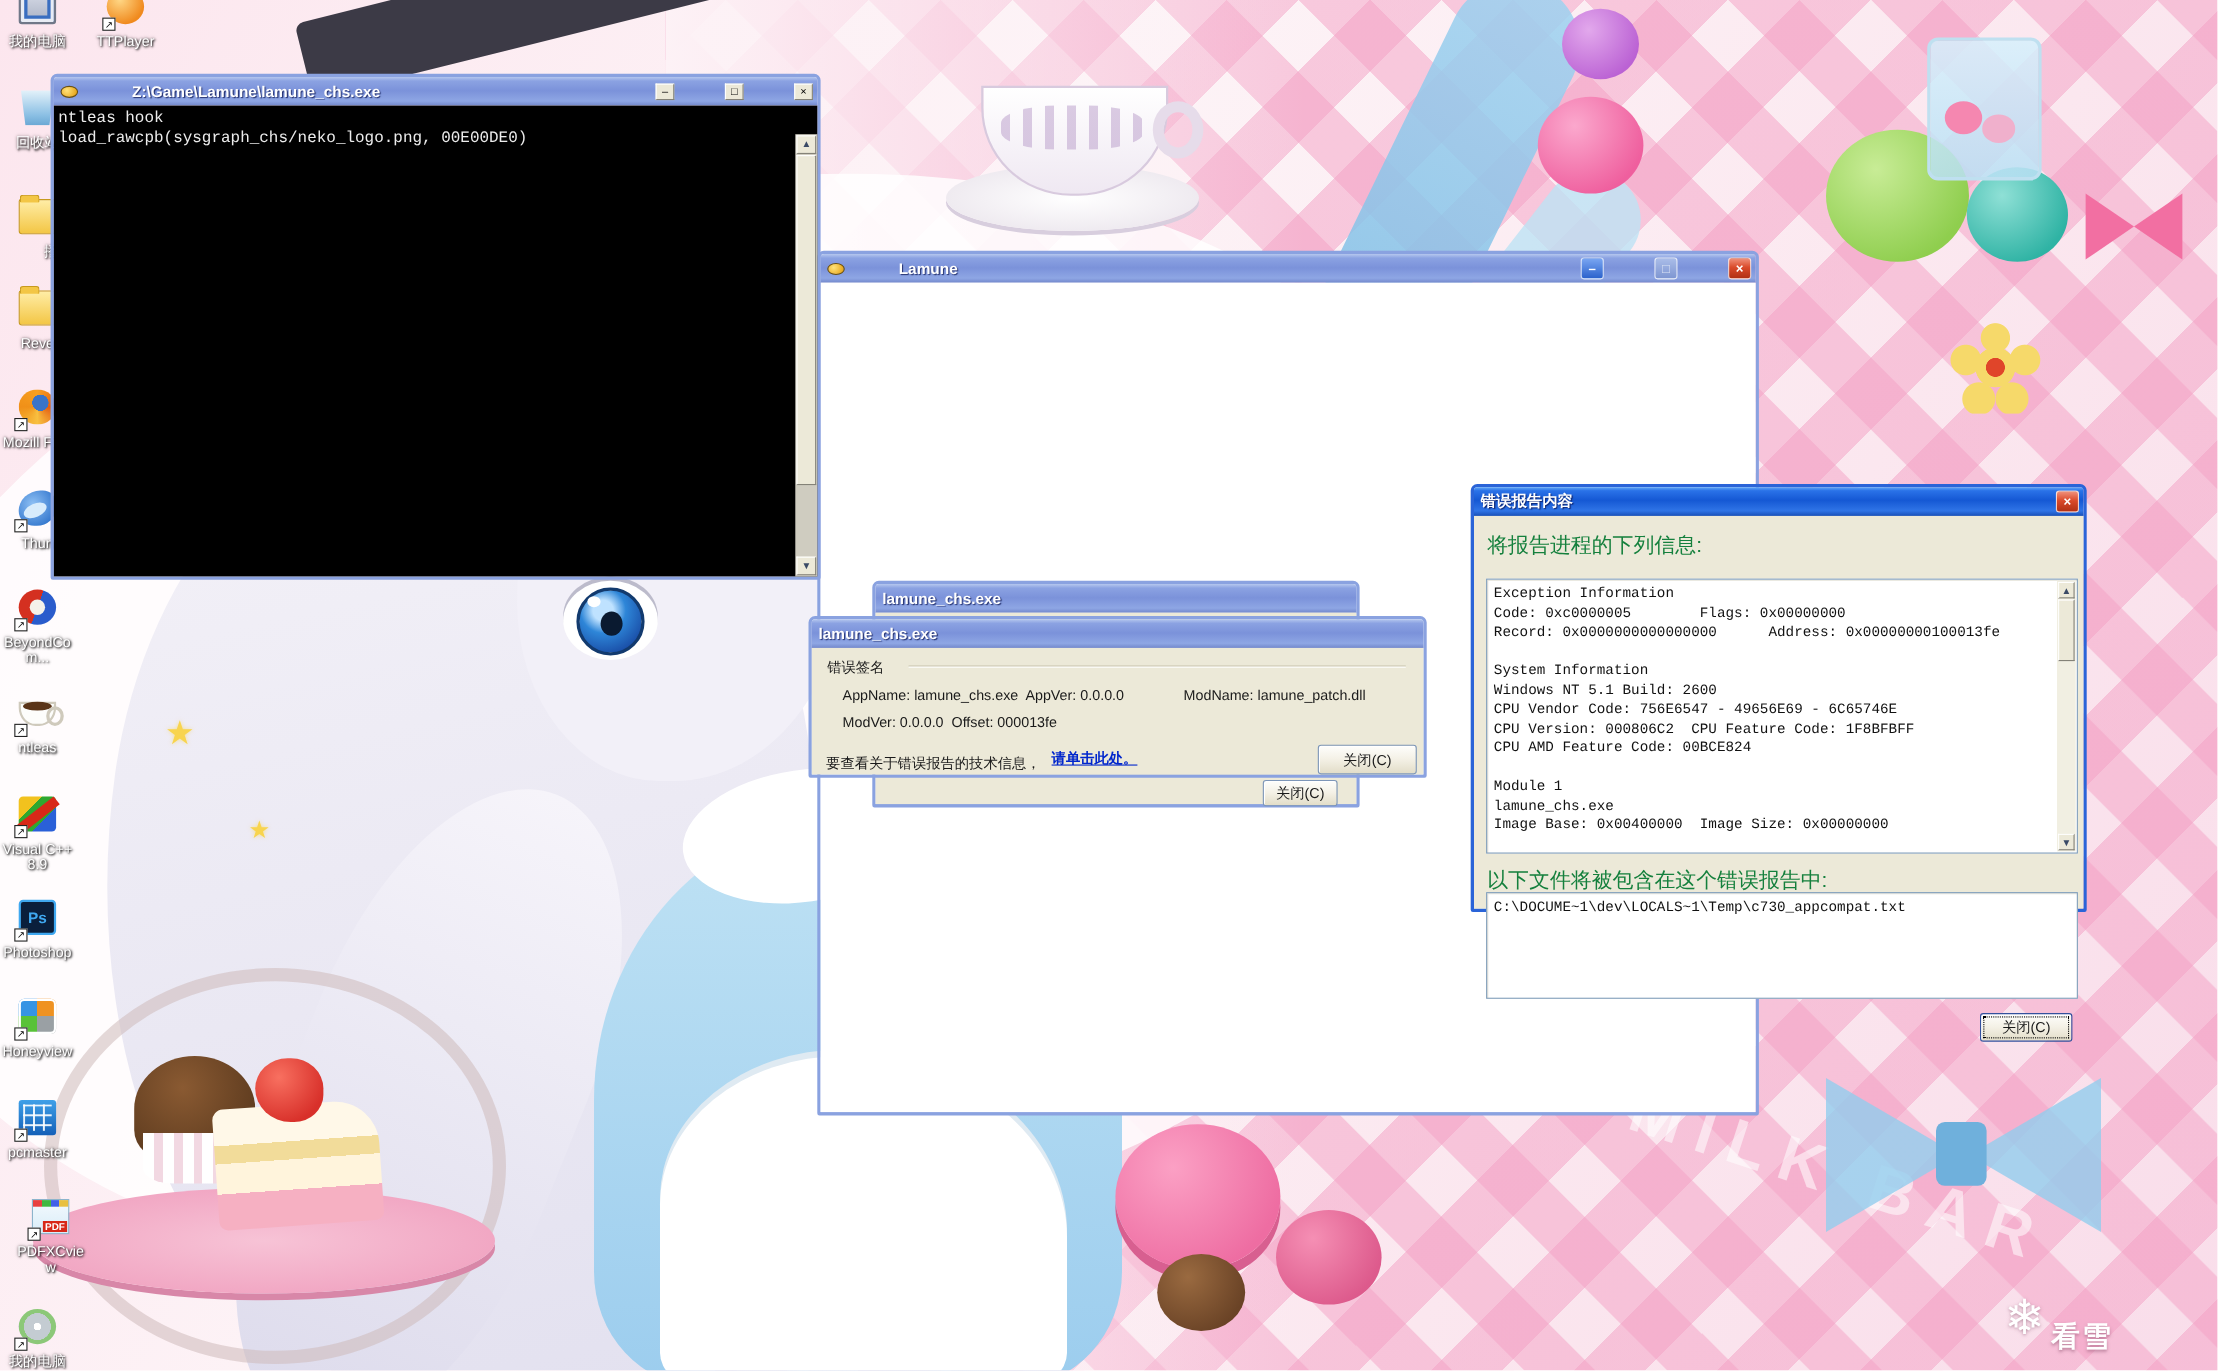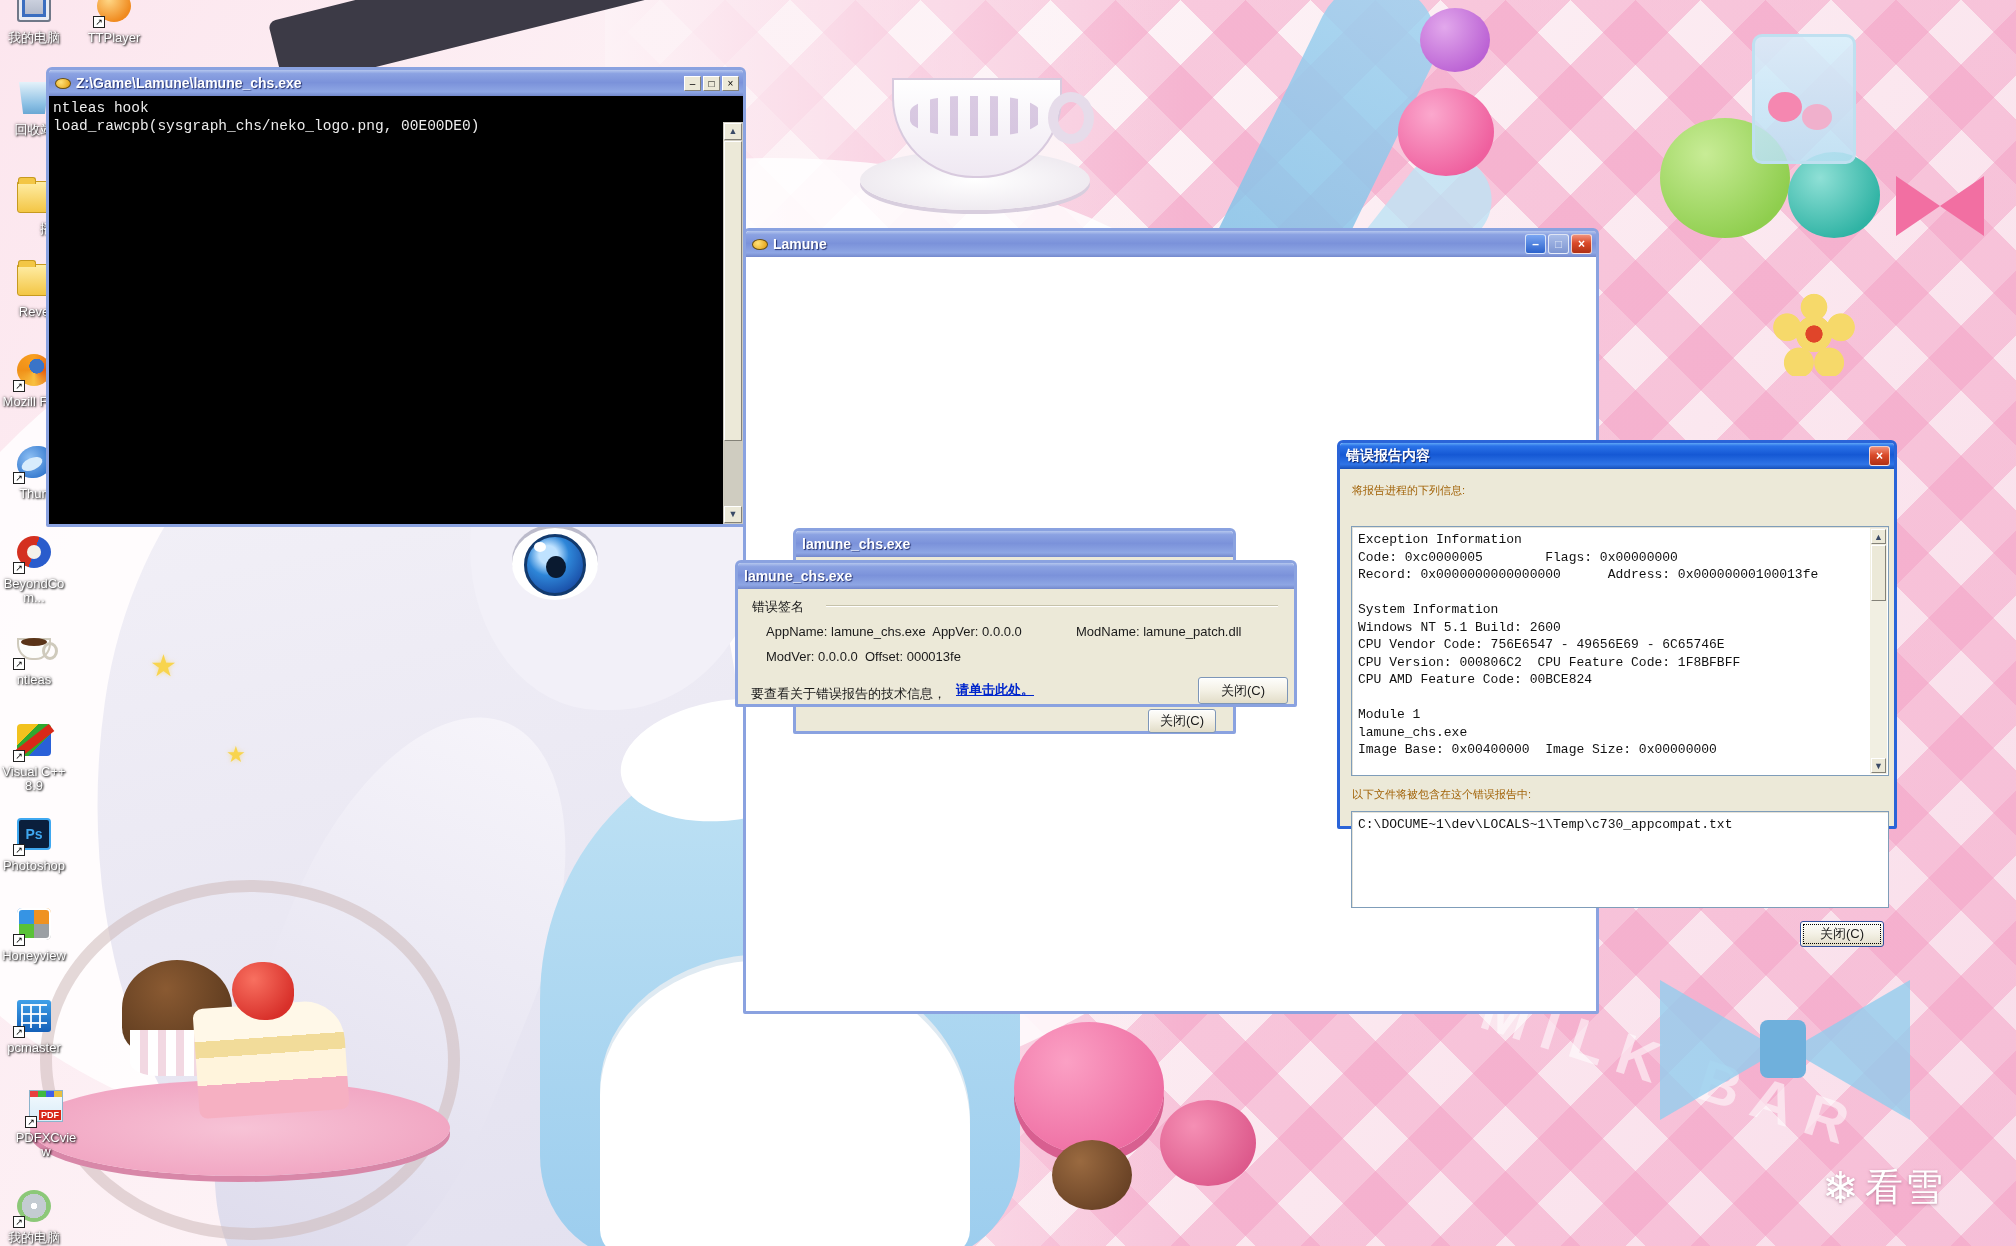--- a/index.html
+++ b/index.html
@@ -99,21 +99,21 @@
   .di-pdf-viewer .di-glyph { position:absolute; right:1px; bottom:1px; background:#d82818; color:#fff; font-weight:bold; font-size:9px; padding:0 2px; }
   .di-virtual-drive { background:radial-gradient(circle,#fff 0 14%, #c4ccd2 15% 52%, #8cc878 53% 72%, #9aa4ae 73%); border-radius:50%; }
 
   
   .xp-window { position:absolute; border:3px solid; border-radius:6px 6px 2px 2px; }
   .tb { height:26px; display:flex; align-items:center; padding:0 4px 0 6px; border-radius:3px 3px 0 0; }
   .tb-title { flex:1; color:#fff; font-weight:bold; font-size:14px; text-shadow:1px 1px 1px rgba(10,20,80,.8); white-space:nowrap; overflow:hidden; }
   .active-frame { border-color:#2a64d8; }
   .active-frame > .tb { background:linear-gradient(180deg,#5ea6f7 0%,#2a72e8 12%,#1558d4 45%,#2f74e6 82%,#1850b8 100%); }
   .inactive-frame { border-color:#8aa2e0; }
-  .inactive-frame > .tb { background:linear-gradient(180deg,#b4c6ee 0%,#8ba2e2 14%,#7b92da 48%,#8ea6e4 84%,#7388cc 100%); }
+  .inactive-frame > .tb { background:linear-gradient(180deg,#b4c6ee 0%,#8ba2e2 14%,#7b92da 48%,#8ea6e4 84%,#7388cc 100%);gap:44px; }
   .app-fish-icon { width:16px; height:11px; background:radial-gradient(circle at 35% 35%,#ffe27a,#e8a81e 80%); border-radius:50%; border:1px solid #6a5010; margin-right:5px; flex:none; }
   .capbtn { width:21px; height:20px; margin-left:2px; border-radius:3px; border:1px solid rgba(255,255,255,.75); color:#fff; font-size:12px; line-height:18px; text-align:center; font-weight:bold; flex:none; cursor:pointer; }
   .capbtn.min { background:linear-gradient(#7aa6f2,#2b62cc); }
   .capbtn.max { background:linear-gradient(#aabde8,#7e96d2); color:#d8e0f4; }
   .capbtn.close { background:linear-gradient(#f0907a,#da4a2a 45%,#b03014); }
   .classic-btn { width:17px; height:15px; margin-left:2px; background:#ece9d8; border:1px solid; border-color:#fff #848278 #848278 #fff; color:#000; font-size:10px; line-height:13px; text-align:center; flex:none; cursor:pointer; }
 
   
   #console-win { left:46px; top:67px; width:700px; height:460px; z-index:30; }
   #console-body { position:absolute; inset:26px 0 0 0; background:#000; }
@@ -136,34 +136,34 @@
   .xp-btn { background:linear-gradient(180deg,#fefefc,#f4f1e6 48%,#e2ddc8); border:1px solid #7d96b8; border-radius:3px; box-shadow:inset 1px 1px 0 #fff; font-size:13px; color:#1a1a1a; text-align:center; cursor:pointer; }
   #dlg-back-close { position:absolute; left:352px; top:152px; width:68px; height:24px; }
   .group-label { position:absolute; font-size:13px; color:#1a1a1a; }
   .group-line { position:absolute; height:2px; border-top:1px solid #c6c2aa; border-bottom:1px solid #fff; }
   .dlg-text { position:absolute; font-size:13px; color:#1a1a1a; white-space:pre; }
   .dlg-link { position:absolute; font-size:13px; color:#0026cc; text-decoration:underline; font-weight:bold; cursor:pointer; white-space:pre; }
   #dlg-front-close { position:absolute; left:460px; top:88px; width:90px; height:27px; }
 
   
   #report-win { left:1337px; top:440px; width:560px; height:389px; z-index:60; }
-  .rpt-label { position:absolute; font-size:11px; color:#a16207; }
+  .rpt-label { position:absolute; font-size:19px; color:#15803d; }
   .rpt-box { position:absolute; background:#fff; border:1px solid #7f9db9; box-shadow:inset 1px 1px 0 #e4e2d8; }
   .rpt-text { position:absolute; left:6px; top:4px; right:22px; font-family:"Liberation Mono", monospace; font-size:13px; line-height:17.5px; color:#111; white-space:pre; overflow:hidden; }
   #rpt-box1 { left:11px; top:57px; width:538px; height:250px; }
   #rpt-sb1 { right:1px; top:1px; bottom:1px; width:17px; background:#f1efe2; }
   #rpt-sb1 .sb-btn, #rpt-sb2 .sb-btn { height:15px; }
   #rpt-thumb1 { top:17px; height:56px; }
   #rpt-box2 { left:11px; top:342px; width:538px; height:97px; }
   #report-close { position:absolute; left:460px; top:452px; width:84px; height:26px; border:1px solid #33519d; outline:1px dotted #000; outline-offset:-4px; }
 
   
   #watermark { position:absolute; left:1822px; top:1162px; width:190px; z-index:70; color:#fff; display:flex; align-items:center; gap:6px; text-shadow:0 1px 3px rgba(120,60,90,.5); }
   #watermark .flake { font-size:44px; }
-  #watermark .wm-text { font-size:38px; font-weight:normal; letter-spacing:2px; }
+  #watermark .wm-text { font-size:26px; font-weight:bold; letter-spacing:2px;margin-top:36px; }
 </style>
 </head>
 <body>
 
 <div id="desktop">
 
   <div id="wallpaper">
     <div class="wp wp-base"></div>
     <div class="wp wp-checker"></div>
     <div class="wp wp-checker-fade"></div>

